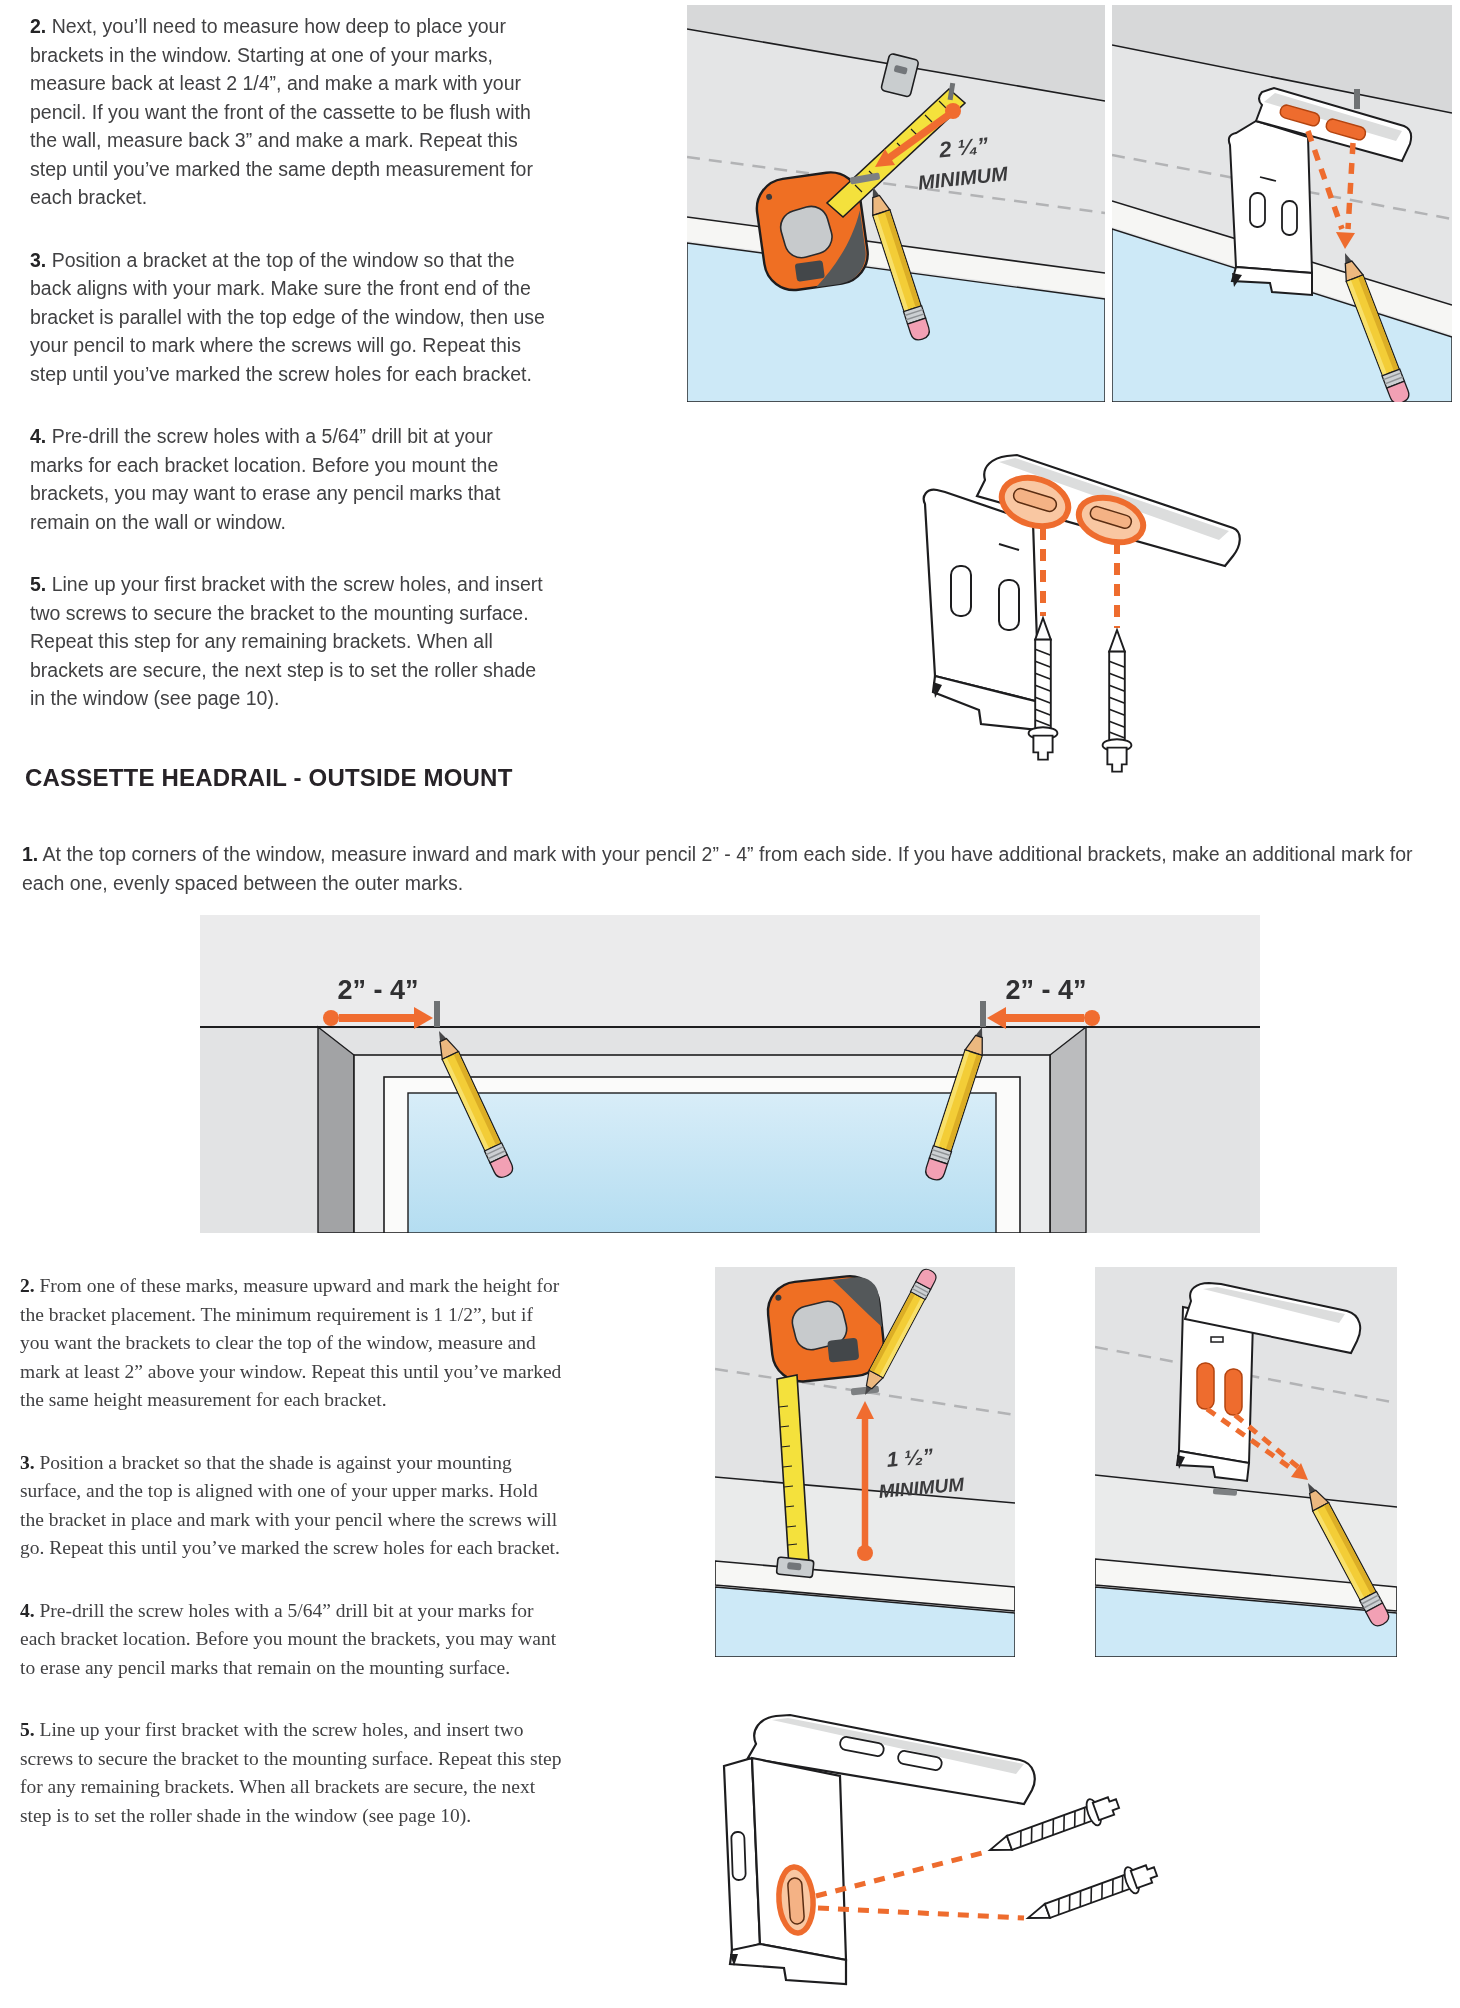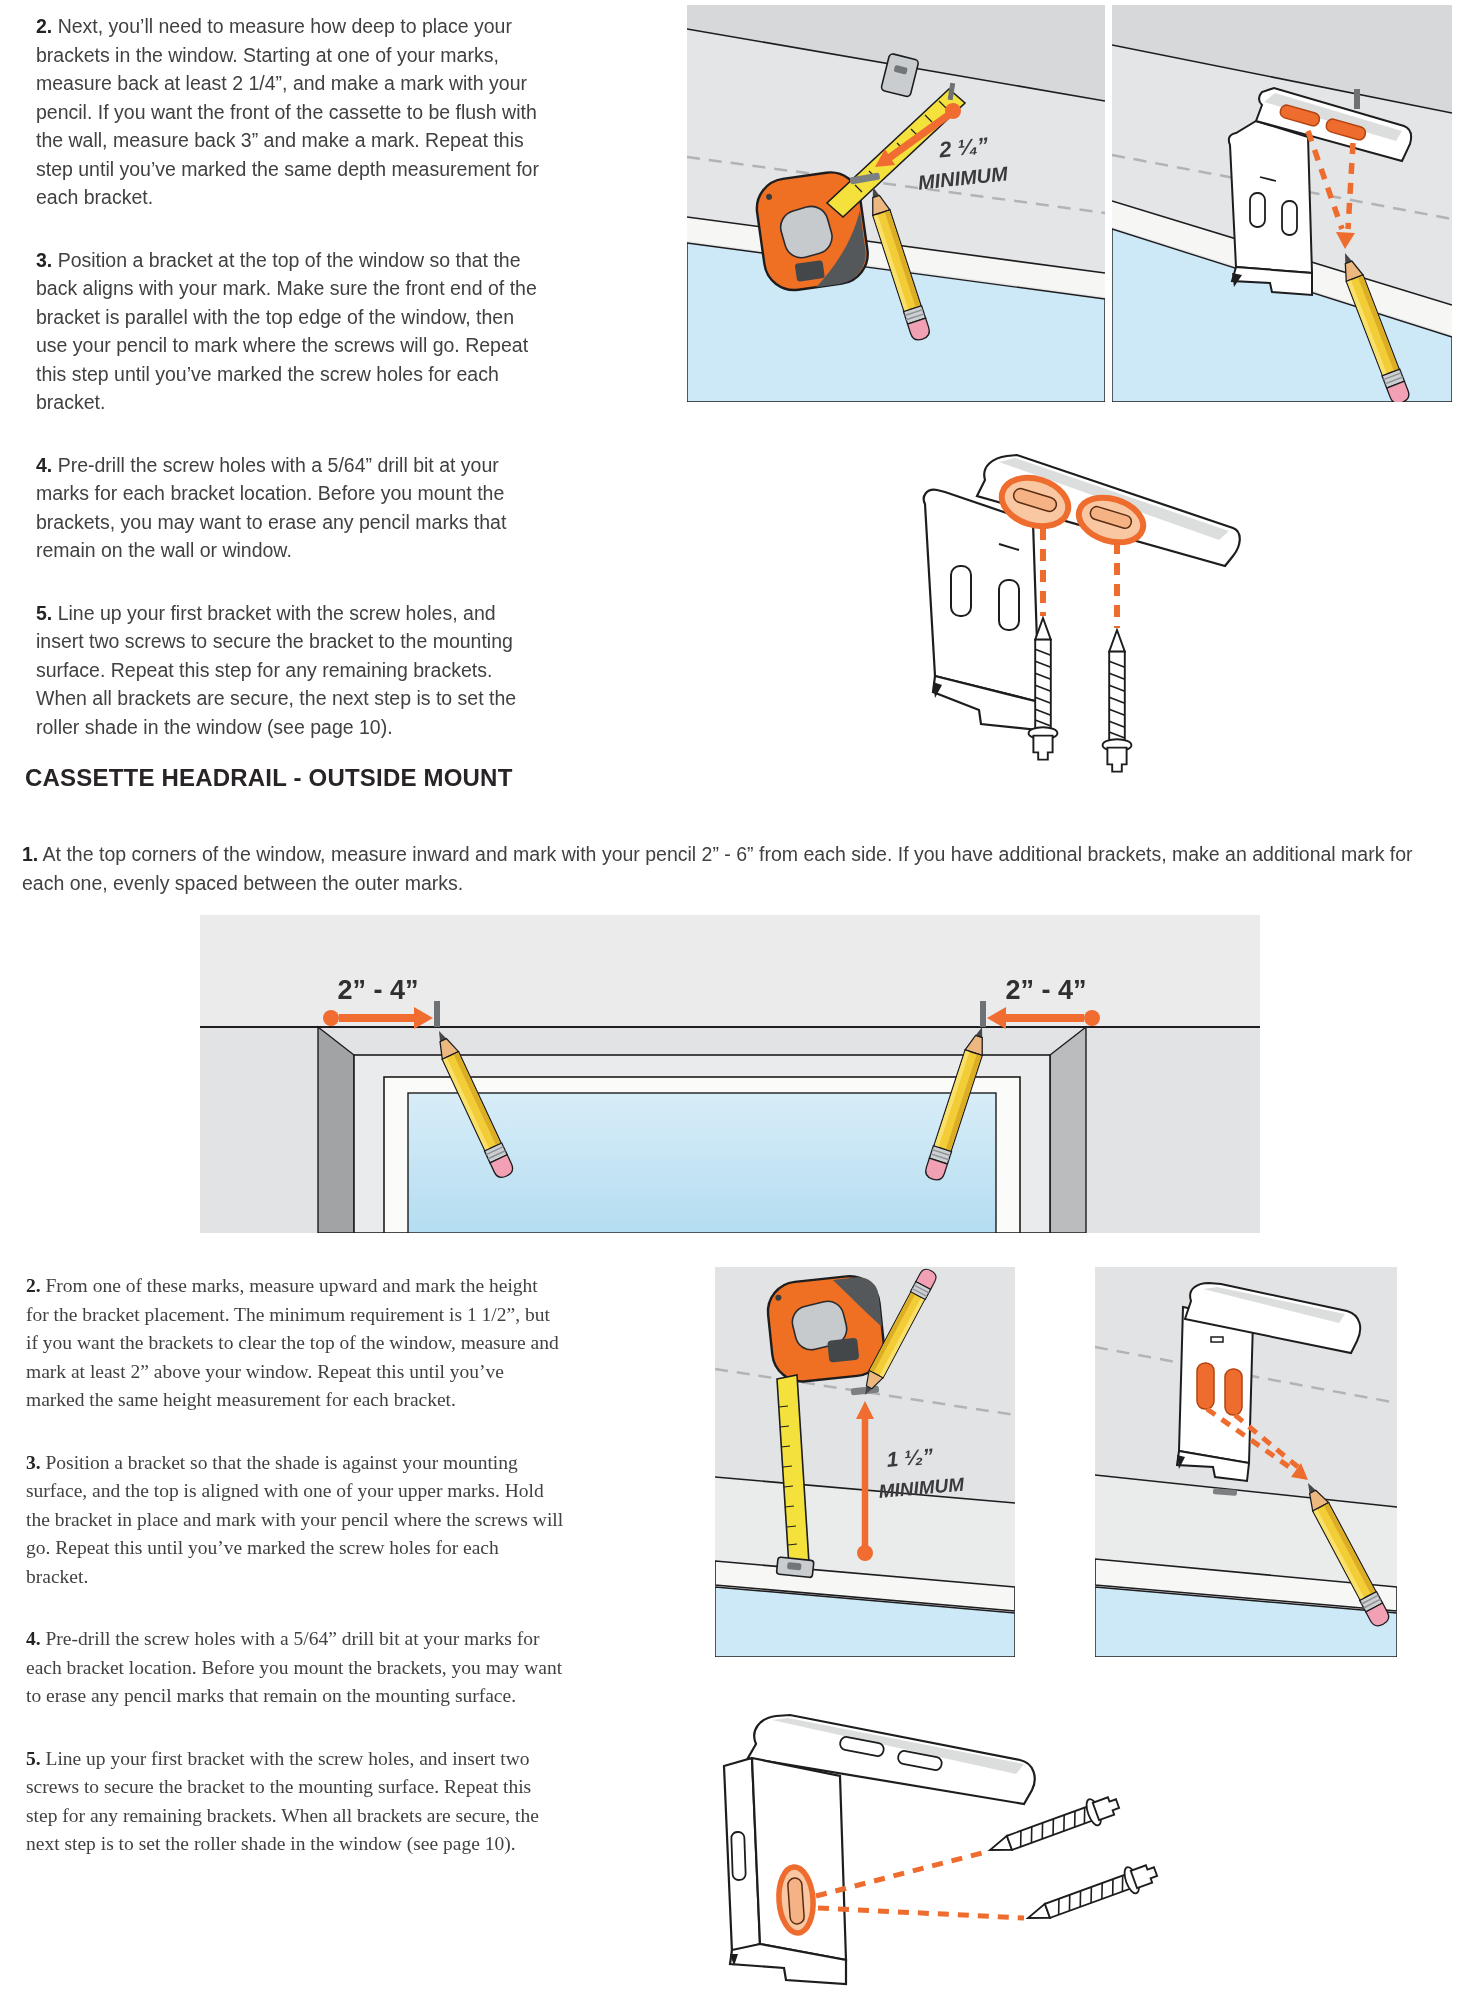--- a/index.html
+++ b/index.html
@@ -1,19 +1,19 @@
 <!DOCTYPE html>
 <html><head>
 <meta charset="utf-8">
 <style>
   html,body{margin:0;padding:0;background:#fff;}
   #page{position:relative;width:1460px;height:2008px;background:#ffffff;
         font-family:"Liberation Sans",sans-serif;overflow:hidden;}
   .col{position:absolute;color:#414143;font-size:19.5px;line-height:28.5px;}
-  .col p{margin:0 0 34px 14px;}
+  .col p{margin:0 0 34px 8px;}
   .col b{color:#242426;}
   #col1{left:22px;top:12px;width:524px;}
   #col2{left:12px;top:1272px;width:552px;font-family:Liberation Serif, serif;}
   #heading{position:absolute;left:25px;top:764px;margin:0;font-size:24px;
            font-weight:700;color:#272327;letter-spacing:.2px;}
   #step1{position:absolute;left:22px;top:840px;width:1406px;margin:0;
          color:#414143;font-size:19.5px;line-height:28.5px;}
   #step1 b{color:#242426;}
   svg.ill{position:absolute;}
   #ill-depth{left:687px;top:5px;}
@@ -146,21 +146,21 @@
       <ellipse cx="196" cy="80" rx="33" ry="21" transform="rotate(17 196 80)" fill="#f9c7a2" stroke="#ee6c2e" stroke-width="6"></ellipse>
       <rect x="175" y="71" width="42" height="13" rx="6" transform="rotate(17 196 77)" fill="#f4b285" stroke="#5a2d12" stroke-width="1.5"></rect>
     </g>
     <line x1="128" y1="88" x2="128" y2="176" stroke="#ee6c2e" stroke-width="6" stroke-dasharray="12 9"></line>
     <line x1="202" y1="102" x2="202" y2="188" stroke="#ee6c2e" stroke-width="6" stroke-dasharray="12 9"></line>
     <use href="#screw" transform="translate(128,178) scale(1.2)"></use>
     <use href="#screw" transform="translate(202,190) scale(1.2)"></use>
   </svg>
 
   <h1 id="heading">CASSETTE HEADRAIL - OUTSIDE MOUNT</h1>
-  <p id="step1"><b>1.</b> <span>At the top corners of the window, measure inward and mark with your pencil 2” - 6” from each side. If you have additional brackets, make an additional mark for each one, evenly spaced between the outer marks.</span></p>
+  <p id="step1"><b>1.</b> <span>At the top corners of the window, measure inward and mark with your pencil 2” - 4” from each side. If you have additional brackets, make an additional mark for each one, evenly spaced between the outer marks.</span></p>
 
   <svg class="ill" id="ill-window" width="1060" height="318" viewBox="0 0 1060 318">
     <defs>
       <linearGradient id="gw" x1="0" y1="0" x2="0" y2="1">
         <stop offset="0" stop-color="#d8edf8"></stop>
         <stop offset="1" stop-color="#b4ddf1"></stop>
       </linearGradient>
     </defs>
     <rect width="1060" height="318" fill="#e2e3e4"></rect>
     <rect x="0" y="0" width="1060" height="112" fill="#ebebec"></rect>

